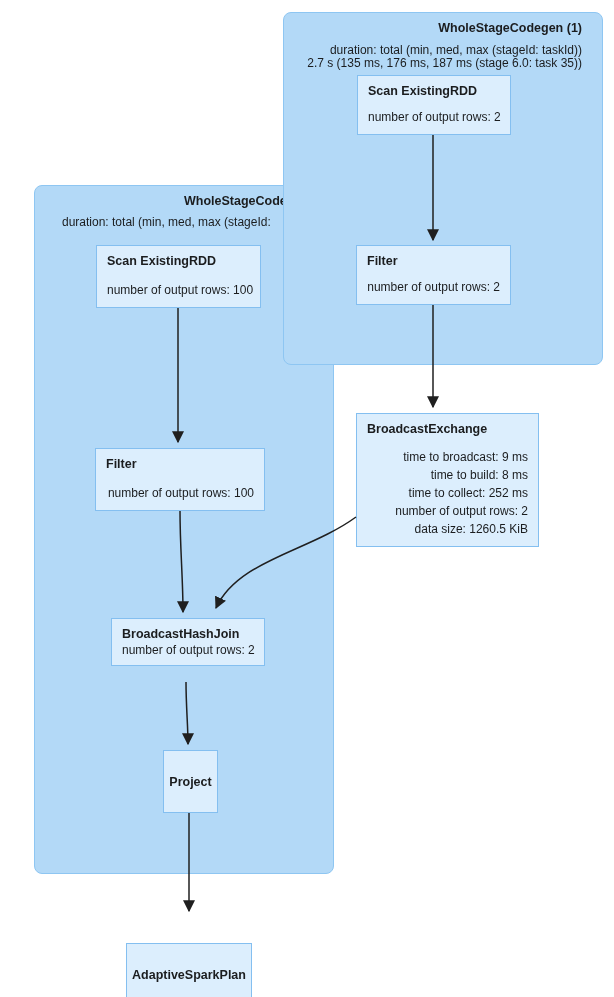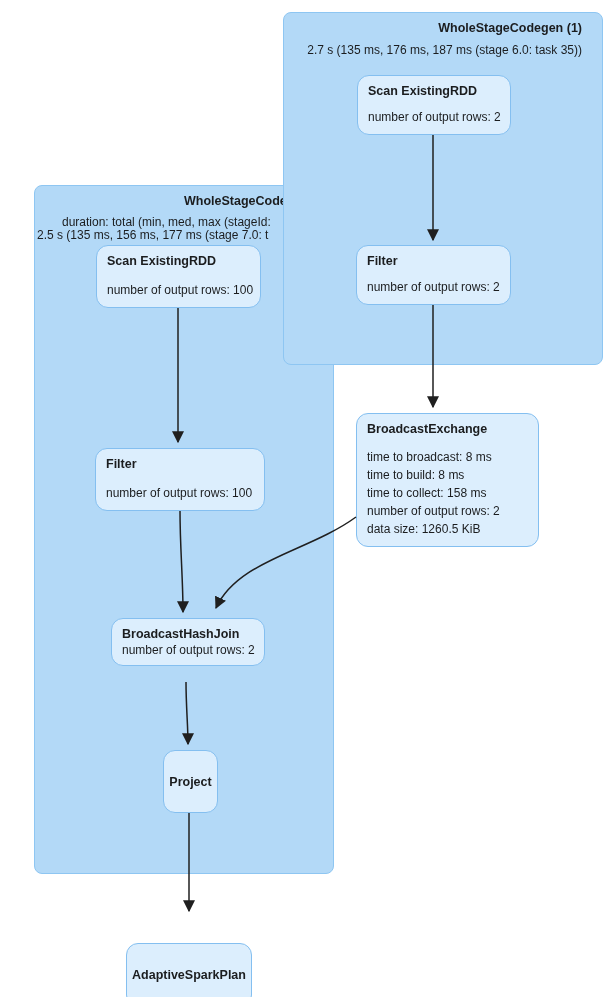--- a/index.html
+++ b/index.html
@@ -53,30 +53,30 @@
   
   .cluster-2 .cluster-title   { position: absolute; left: 149px; top: 8px;  }
   .cluster-2 .duration-line-1 { position: absolute; left: 27px;  top: 30px; }
   .cluster-2 .duration-line-2 { position: absolute; left: 2px;   top: 43px; }
 
   
   .pnode {
     position: absolute;
     background: var(--node-fill);
     border: 1px solid var(--node-stroke);
-    border-radius: 12px;
+    border-radius: 0;
     z-index: 3;
     display: flex;
     flex-direction: column;
     justify-content: space-between;
     padding: 8px 10px;
   }
   .pnode-title { font-size: 12.5px; font-weight: bold; white-space: nowrap; }
   .pnode-metrics { font-size: 12px; }
-  .pnode-metrics .metric { line-height: 18px; white-space: nowrap; }
+  .pnode-metrics .metric { line-height: 18px; white-space: nowrap; text-align: right; }
   .pnode.centered { justify-content: center; align-items: center; padding: 8px 15px; }
 
   .node-scan1   { left: 357px; top: 75px;  width: 154px; height: 60px; }
   .node-filter1 { left: 356px; top: 245px; width: 155px; height: 60px; }
   .node-bexch   { left: 356px; top: 413px; width: 183px; height: 134px; }
   .node-scan2   { left: 96px;  top: 245px; width: 165px; height: 63px; }
   .node-filter2 { left: 95px;  top: 448px; width: 170px; height: 63px; }
   .node-bhj     { left: 111px; top: 618px; width: 154px; height: 48px; }
   .node-project { left: 163px; top: 750px; width: 55px;  height: 63px; }
   .node-asp     { left: 126px; top: 918px; width: 126px; height: 64px; margin-top: 25px; }
@@ -96,26 +96,26 @@
   }
 </style>
 </head>
 <body>
 
 <div class="canvas">
 
   <div class="cluster cluster-2">
     <div class="cluster-title">WholeStageCodegen</div>
     <div class="cluster-duration duration-line-1">duration: total (min, med, max (stageId:</div>
-    <div class="cluster-duration duration-line-2">2.5 s (135 ms, 156 ms, 177 ms (stage 7.0: t</div>
   </div>
 
   <div class="cluster cluster-1">
     <div class="label-block">
       <div class="cluster-title">WholeStageCodegen (1)</div>
+      <div class="cluster-duration">duration: total (min, med, max (stageId: taskId))</div>
       <div class="cluster-duration">2.7 s (135 ms, 176 ms, 187 ms (stage 6.0: task 35))</div>
     </div>
   </div>
 
   <div class="pnode node-scan1">
     <div class="pnode-title">Scan ExistingRDD</div>
     <div class="pnode-metrics">
       <div class="metric">number of output rows: 2</div>
     </div>
   </div>
@@ -123,23 +123,23 @@
   <div class="pnode node-filter1">
     <div class="pnode-title">Filter</div>
     <div class="pnode-metrics">
       <div class="metric">number of output rows: 2</div>
     </div>
   </div>
 
   <div class="pnode node-bexch">
     <div class="pnode-title">BroadcastExchange</div>
     <div class="pnode-metrics">
-      <div class="metric">time to broadcast: 8 ms</div>
+      <div class="metric">time to broadcast: 9 ms</div>
       <div class="metric">time to build: 8 ms</div>
-      <div class="metric">time to collect: 158 ms</div>
+      <div class="metric">time to collect: 252 ms</div>
       <div class="metric">number of output rows: 2</div>
       <div class="metric">data size: 1260.5 KiB</div>
     </div>
   </div>
 
   <div class="pnode node-scan2">
     <div class="pnode-title">Scan ExistingRDD</div>
     <div class="pnode-metrics">
       <div class="metric">number of output rows: 100</div>
     </div>

